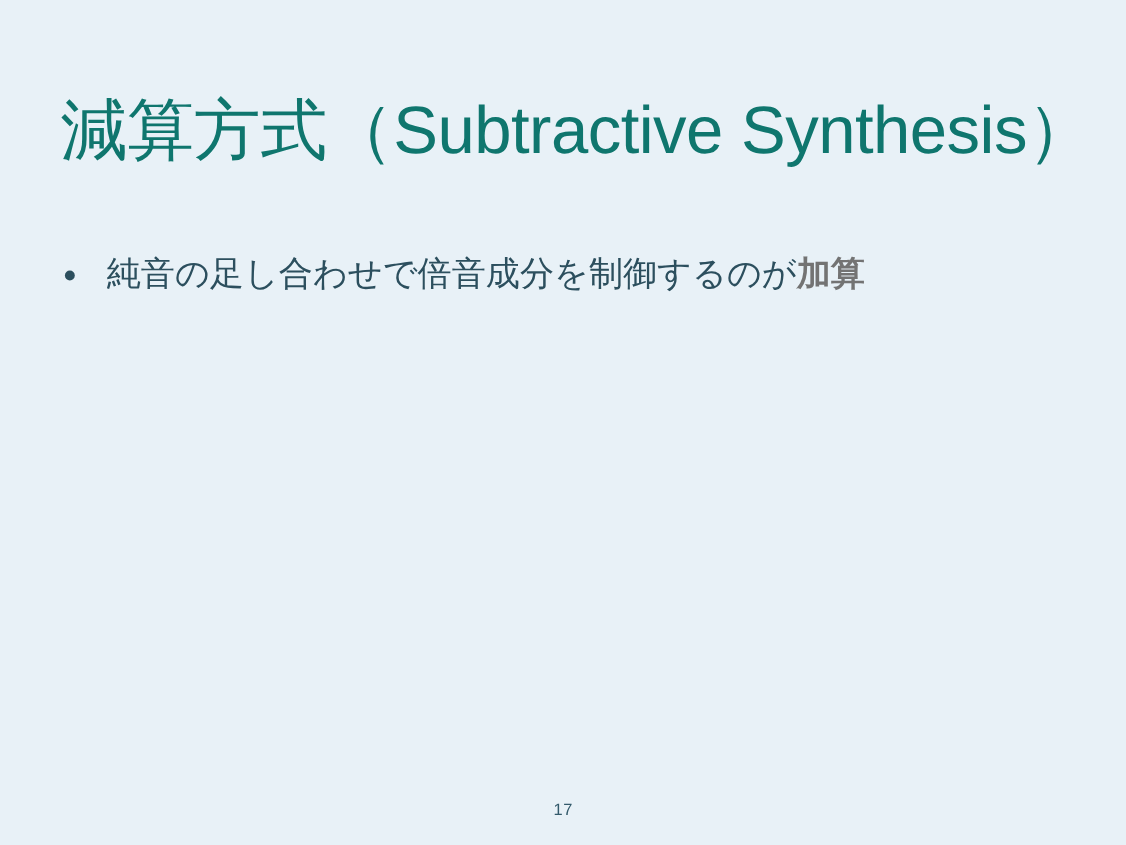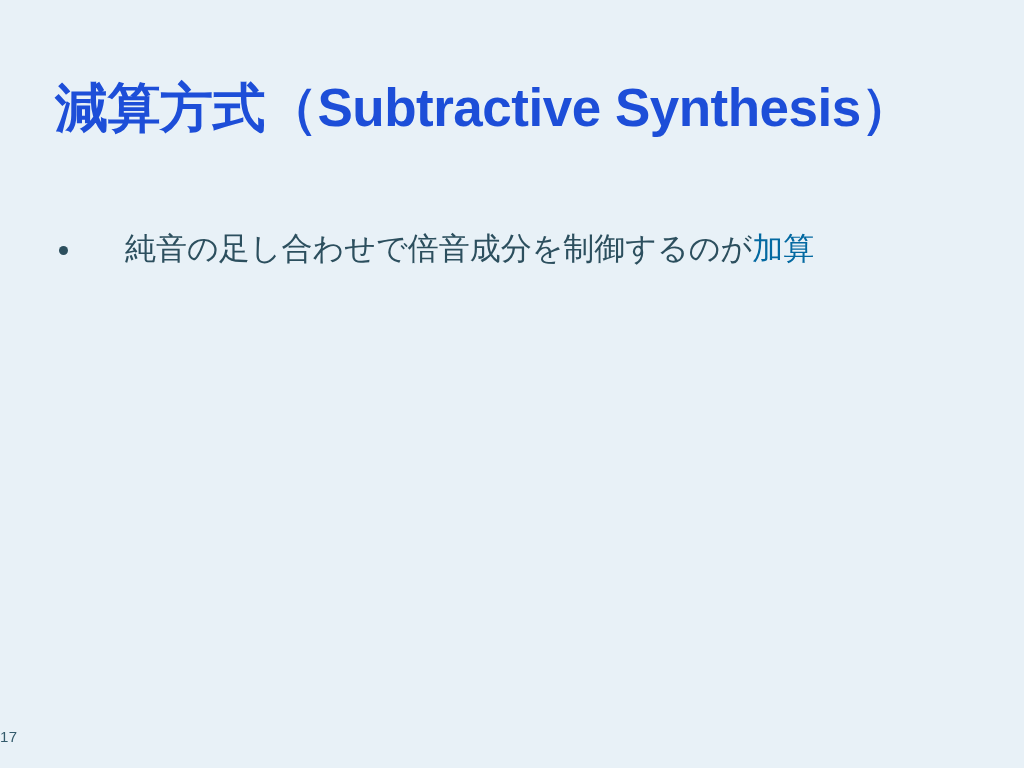--- a/index.html
+++ b/index.html
@@ -22,25 +22,25 @@
     background: #e8f1f7;
     box-sizing: border-box;
   }
 
   
   .slide-title {
     position: absolute;
     left: 55px;
     top: 42px;
     width: 920px;
-    font-size: 53px;
-    font-weight: bold;
+    font-size: 61px;
+    font-weight: normal;
     line-height: 1.15;
     letter-spacing: -0.5px;
-    color: #1d4ed8;
+    color: #0f766e;
     white-space: nowrap;
   }
 
   
   .bullet-list {
     position: absolute;
     left: 55px;
     top: 228px;
     width: 930px;
     list-style: none;
@@ -64,34 +64,34 @@
     left: 4px;
     top: 18px;
     width: 9px;
     height: 9px;
     border-radius: 50%;
     background: #2c4f5e;
   }
 
   .bullet-text {
     display: inline;
-    margin-left: 28px;
   }
 
   .emph {
-    font-weight: normal;
-    color: #0369a1;
+    font-weight: bold;
+    color: #737373;
   }
 
   
   .page-number {
     position: absolute;
     left: 0;
     right: 0;
     top: 728px;
+    text-align: center;
     font-size: 15px;
     color: #335a6b;
     letter-spacing: 0.5px;
   }
 </style>
 </head>
 <body>
 
 <div class="slide">
 

